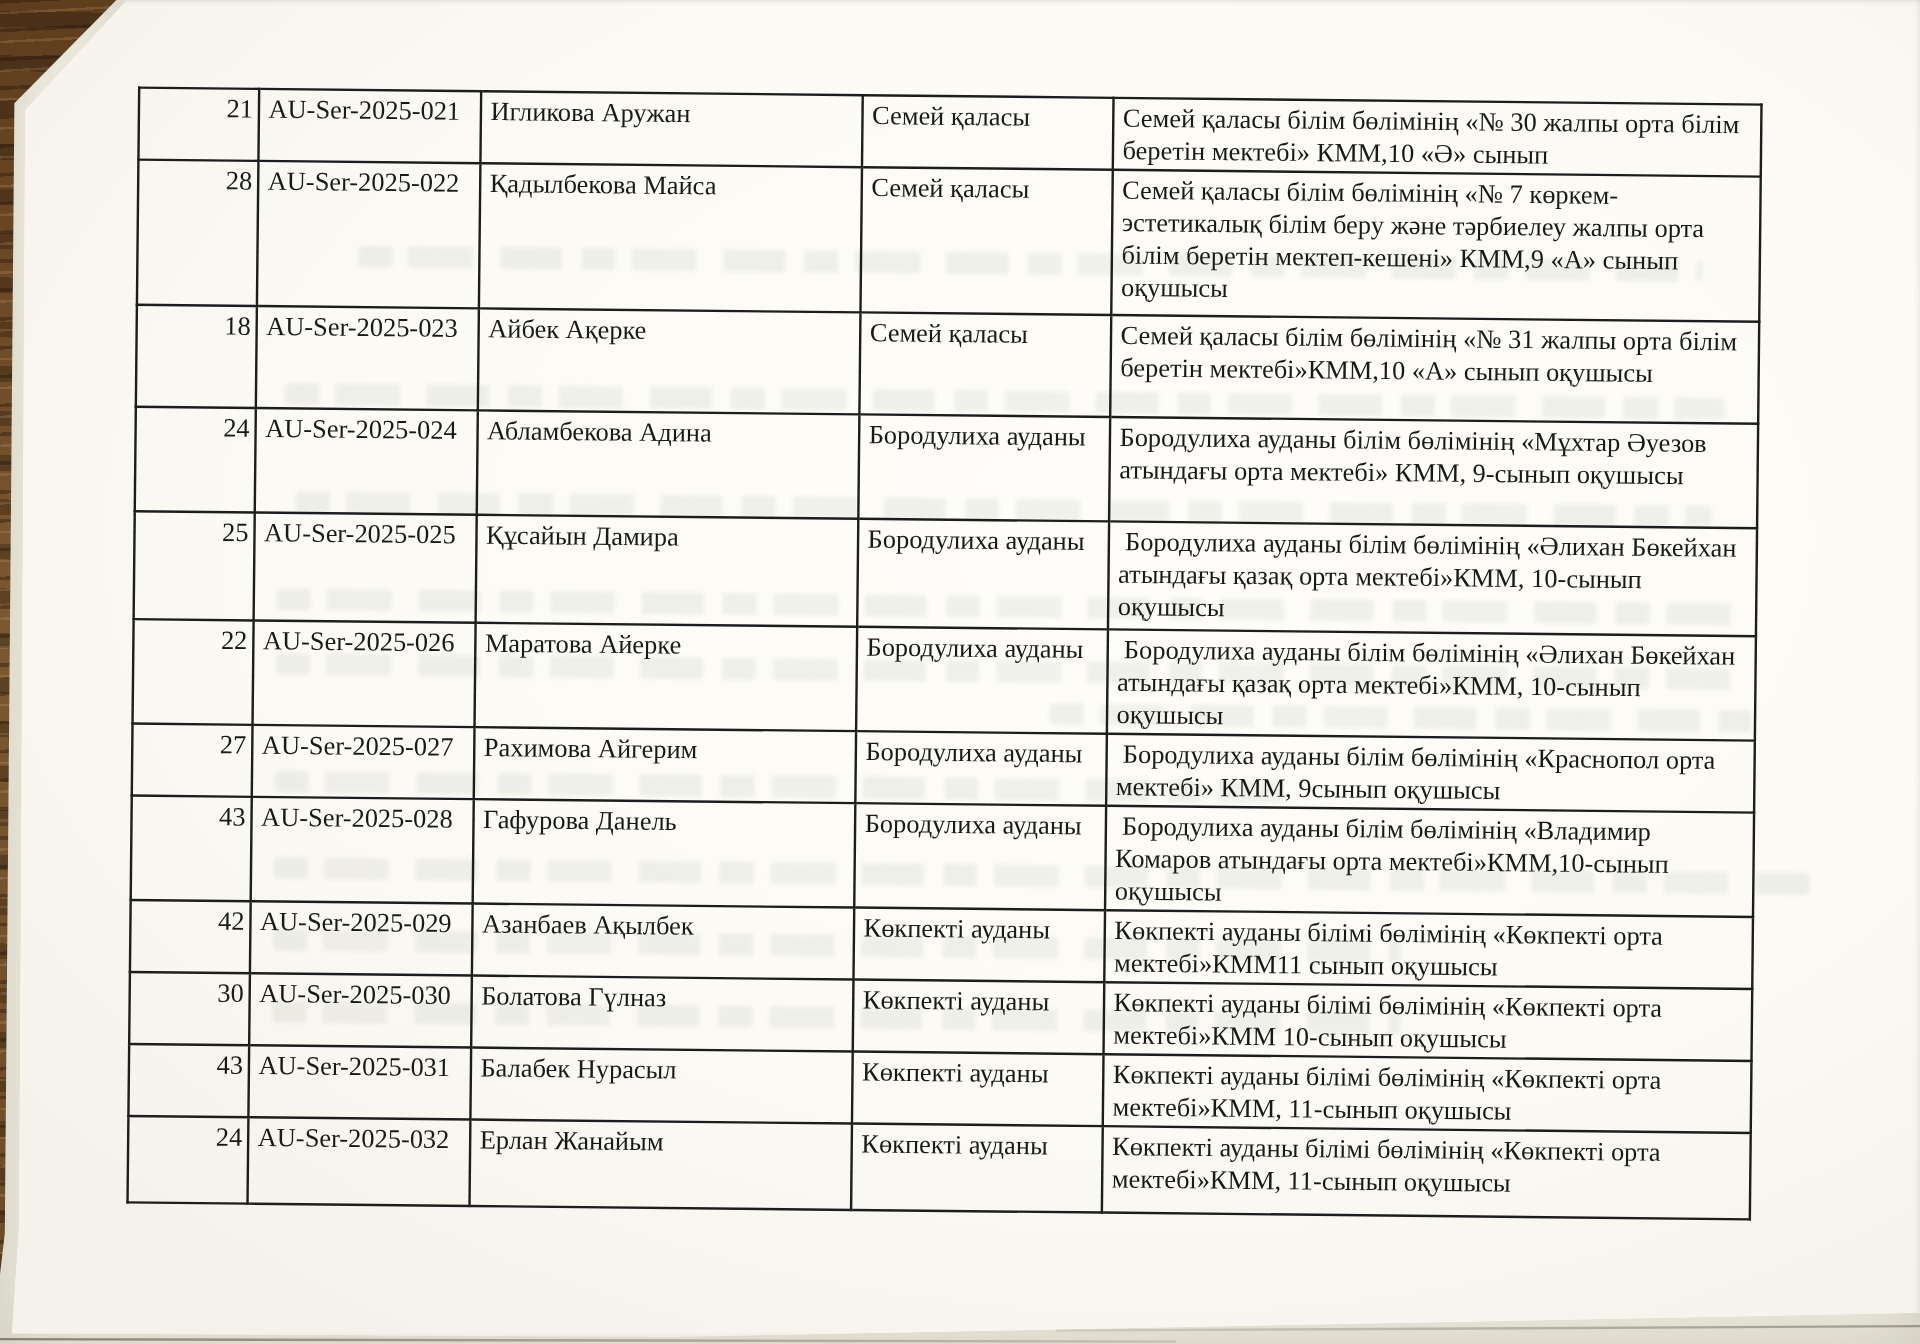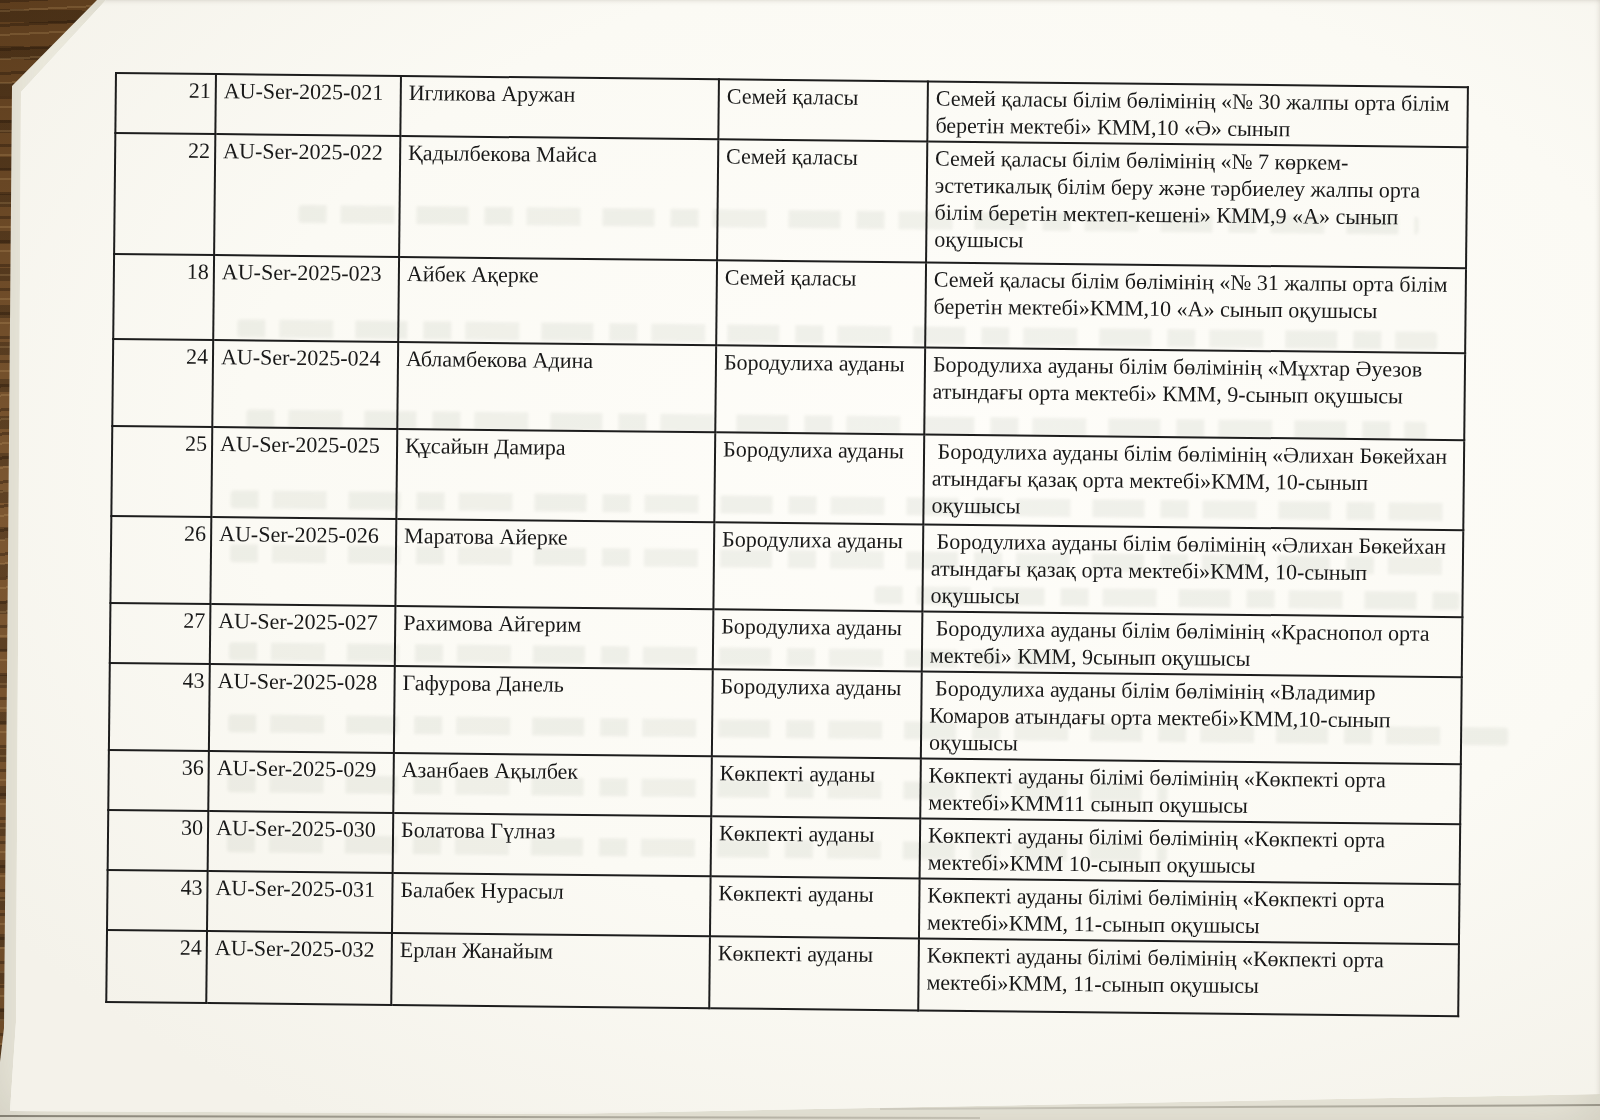--- a/index.html
+++ b/index.html
@@ -110,21 +110,21 @@
     </colgroup>
     <tbody id="table-body">
         <tr style="height: 60px;">
     <td class="c-no"><span>21</span></td>
     <td class="c-id"><span>AU-Ser-2025-021</span></td>
     <td class="c-name"><span>Игликова Аружан</span></td>
     <td class="c-region"><span>Семей қаласы</span></td>
     <td class="c-school"><span>Семей қаласы білім бөлімінің «№ 30 жалпы орта білім беретін мектебі» КММ,10 «Ә» сынып</span></td>
   </tr>
         <tr style="height: 121px;">
-    <td class="c-no"><span>22</span></td>
+    <td class="c-no"><span>28</span></td>
     <td class="c-id"><span>AU-Ser-2025-022</span></td>
     <td class="c-name"><span>Қадылбекова Майса</span></td>
     <td class="c-region"><span>Семей қаласы</span></td>
     <td class="c-school"><span>Семей қаласы білім бөлімінің «№ 7 көркем-эстетикалық білім беру және тәрбиелеу жалпы орта білім беретін мектеп-кешені» КММ,9 «А» сынып оқушысы</span></td>
   </tr>
         <tr style="height: 85px;">
     <td class="c-no"><span>18</span></td>
     <td class="c-id"><span>AU-Ser-2025-023</span></td>
     <td class="c-name"><span>Айбек Ақерке</span></td>
     <td class="c-region"><span>Семей қаласы</span></td>
@@ -138,42 +138,42 @@
     <td class="c-school"><span>Бородулиха ауданы білім бөлімінің «Мұхтар Әуезов атындағы орта мектебі» КММ, 9-сынып оқушысы</span></td>
   </tr>
         <tr style="height: 90px;">
     <td class="c-no"><span>25</span></td>
     <td class="c-id"><span>AU-Ser-2025-025</span></td>
     <td class="c-name"><span>Құсайын Дамира</span></td>
     <td class="c-region"><span>Бородулиха ауданы</span></td>
     <td class="c-school"><span> Бородулиха ауданы білім бөлімінің «Әлихан Бөкейхан атындағы қазақ орта мектебі»КММ, 10-сынып оқушысы</span></td>
   </tr>
         <tr style="height: 85px;">
-    <td class="c-no"><span>26</span></td>
+    <td class="c-no"><span>22</span></td>
     <td class="c-id"><span>AU-Ser-2025-026</span></td>
     <td class="c-name"><span>Маратова Айерке</span></td>
     <td class="c-region"><span>Бородулиха ауданы</span></td>
     <td class="c-school"><span> Бородулиха ауданы білім бөлімінің «Әлихан Бөкейхан атындағы қазақ орта мектебі»КММ, 10-сынып оқушысы</span></td>
   </tr>
         <tr style="height: 60px;">
     <td class="c-no"><span>27</span></td>
     <td class="c-id"><span>AU-Ser-2025-027</span></td>
     <td class="c-name"><span>Рахимова Айгерим</span></td>
     <td class="c-region"><span>Бородулиха ауданы</span></td>
     <td class="c-school"><span> Бородулиха ауданы білім бөлімінің «Краснопол орта мектебі» КММ, 9сынып оқушысы</span></td>
   </tr>
         <tr style="height: 77px;">
     <td class="c-no"><span>43</span></td>
     <td class="c-id"><span>AU-Ser-2025-028</span></td>
     <td class="c-name"><span>Гафурова Данель</span></td>
     <td class="c-region"><span>Бородулиха ауданы</span></td>
     <td class="c-school"><span> Бородулиха ауданы білім бөлімінің «Владимир Комаров атындағы орта мектебі»КММ,10-сынып оқушысы</span></td>
   </tr>
         <tr style="height: 59px;">
-    <td class="c-no"><span>36</span></td>
+    <td class="c-no"><span>42</span></td>
     <td class="c-id"><span>AU-Ser-2025-029</span></td>
     <td class="c-name"><span>Азанбаев Ақылбек</span></td>
     <td class="c-region"><span>Көкпекті ауданы</span></td>
     <td class="c-school"><span>Көкпекті ауданы білімі бөлімінің «Көкпекті орта мектебі»КММ11 сынып оқушысы</span></td>
   </tr>
         <tr style="height: 57px;">
     <td class="c-no"><span>30</span></td>
     <td class="c-id"><span>AU-Ser-2025-030</span></td>
     <td class="c-name"><span>Болатова Гүлназ</span></td>
     <td class="c-region"><span>Көкпекті ауданы</span></td>

